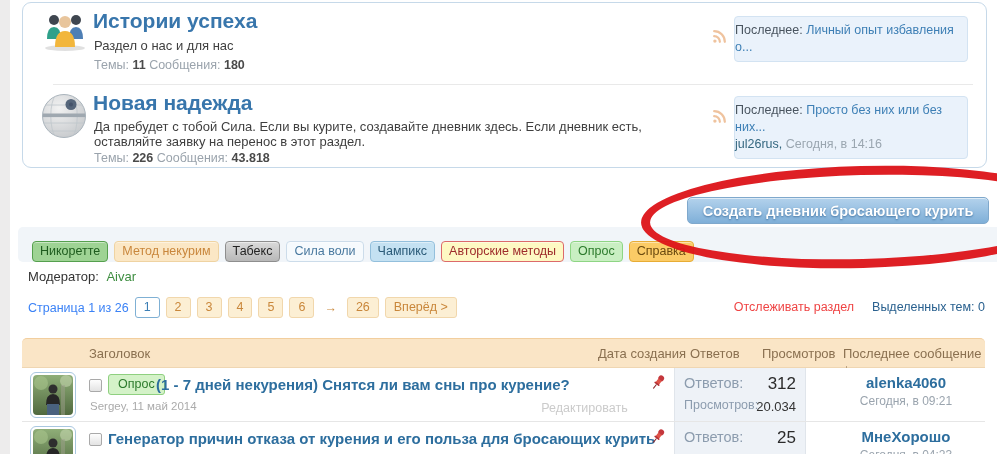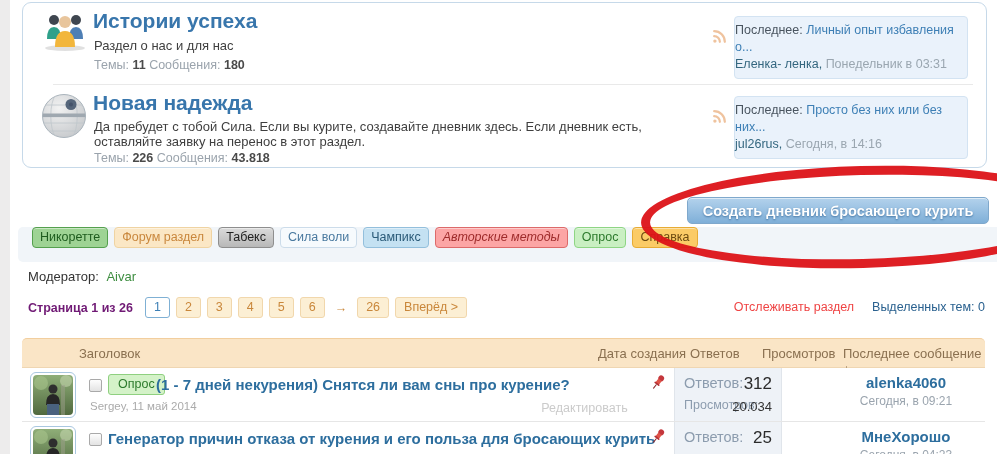--- a/index.html
+++ b/index.html
@@ -47,72 +47,72 @@
     text-shadow:0 1px 2px rgba(40,90,140,.7); box-shadow:inset 0 1px 0 rgba(255,255,255,.55);
     cursor:pointer; }
 
   
   .red-ellipse { position:absolute; left:641px; top:166px; width:442px; height:102px; z-index:20;
     border:9px solid #DC1318; border-radius:50%; transform:rotate(-1.5deg); opacity:.95;
     pointer-events:none; }
 
   
   .tags-bar { position:absolute; left:18px; top:227px; width:979px; height:35px;
-    background:#F1F5F9; border-radius:5px 0 0 5px; display:flex; align-items:flex-start;
+    background:#F1F5F9; border-radius:5px 0 0 5px; display:flex; align-items:flex-end;
     gap:6px; padding-left:14px; white-space:nowrap; overflow:hidden; }
   .tag { display:inline-block; padding:2px 7px 3px; border-radius:4px; border:1px solid;
     font-size:12.5px; box-shadow:inset 0 1px 0 rgba(255,255,255,.45); cursor:pointer; }
   .tag-0 { background:#9ED394; border-color:#55A04E; color:#1E5C1E; }
   .tag-1 { background:#FBE7C5; border-color:#EFD3A2; color:#C9873D; }
   .tag-2 { background:linear-gradient(#DADADA,#B8B8B8); border-color:#8E8E8E; color:#222; }
   .tag-3 { background:#F6FAFD; border-color:#CCDCEA; color:#49799F; }
   .tag-4 { background:#C4E1F2; border-color:#93BFDC; color:#2A5A78; }
   .tag-5 { background:#93A9DE; border-color:#7A93CE; color:#F4F6FC; }
-  .tag-6 { background:#fca5a5; border-color:#DC6A6A; color:#9E2B2B;font-style:italic; }
+  .tag-6 { background:#fef9c3; border-color:#DC6A6A; color:#9E2B2B; }
   .tag-7 { background:linear-gradient(#E9E9E9,#CFCFCF); border-color:#A8A8A8; color:#333; }
   .tag-8 { background:#C9EFC2; border-color:#8ED584; color:#2C7A2C; }
   .tag-9 { background:#FBCB66; border-color:#E7AC35; color:#6B4A10; }
 
   
   .moderator-line { position:absolute; left:28px; top:269px; font-size:13px; color:#333; }
   .moderator-name { color:#3E8E41; margin-left:4px; }
   .pagination { position:absolute; left:28px; top:297px; display:flex; align-items:center;
     gap:6px; font-size:12.5px; }
-  .pg-label { color:#701a75; margin-right:6px;font-weight:bold; }
+  .pg-label { color:#3b82f6; margin-right:0; }
   .pg-btn { padding:2px 8px 3px; border-radius:3px; border:1px solid #F1D7AC; background:#FCEFD4;
     color:#C9873B; cursor:pointer; }
   .pg-current { background:#fff; border-color:#7FB0D4; color:#3D7FB5; }
   .pg-arrow { color:#C9873B; padding:0 4px; }
   .section-actions { position:absolute; right:12px; top:300px; display:flex; gap:18px; font-size:12.5px; }
   .follow-link { color:#ef4444; }
   .selected-count { color:#2A618F; }
 
   
   .topic-table { position:absolute; left:22px; top:338px; width:963px; }
   .t-header { position:relative; height:30px; background:#FAE5C6; border-top:1px solid #F2CE9E;
     border-bottom:1px solid #EFD6B2; border-radius:5px 5px 0 0; color:#8A7050; font-size:13px; }
   .t-header span { position:absolute; top:7px; }
-  .th-title { left:57px; } .th-created { left:576px; } .th-replies { left:668px; }
+  .th-title { left:67px; } .th-created { left:576px; } .th-replies { left:668px; }
   .th-views { left:740px; } .th-last { left:821px; }
   .t-row { position:relative; height:54px; background:#fff; border-bottom:1px solid #E6E6E6; }
   .avatar { position:absolute; left:8px; top:4px; width:46px; height:46px; background:#fff;
     border:1px solid #A9C7E0; border-radius:6px; padding:2px; cursor:pointer; }
   .avatar svg { border-radius:4px; display:block; }
   .checkbox { position:absolute; left:67px; top:11px; width:13px; height:13px;
     border:1px solid #A9A9A9; border-radius:2px; background:linear-gradient(#FDFDFD,#E3E3E3);
     cursor:pointer; }
   .badge-poll { position:absolute; left:86px; top:6px; padding:2px 9px 3px; background:#D4F2C8;
     border:1px solid #8FD080; border-radius:3px; color:#2C7A2C; font-size:12.5px; }
   .row-title { position:absolute; top:8px; font-size:15px; font-weight:bold; color:#2D6E9E; }
   .rt-1 { left:134px; } .rt-2 { left:86px; }
   .author-date { position:absolute; left:68px; top:32px; font-size:11.5px; color:#ABABAB; }
   .pin-icon { position:absolute; left:628px; top:6px; }
   .edit-label { position:absolute; left:495px; top:33px; width:135px; text-align:center;
     color:#CBCBCB; font-size:12.5px; cursor:pointer; }
-  .stats-cell { position:absolute; left:652px; top:0; width:108px; height:100%;
+  .stats-cell { position:absolute; left:652px; top:0; width:132px; height:100%;
     background:#EEF2F7; border-left:1px solid #E0E5EB; border-right:1px solid #E0E5EB; }
   .replies-label { position:absolute; left:9px; top:7px; font-size:14.5px; color:#8C9CAE; }
   .replies-val { position:absolute; right:9px; top:6px; font-size:17px; color:#2B2B2B; }
   .views-label { position:absolute; left:9px; top:30px; font-size:12.5px; color:#8C9CAE; }
   .views-val { position:absolute; right:9px; top:31px; font-size:13px; color:#333; }
   .last-cell { position:absolute; left:760px; top:0; right:0; height:100%; text-align:center;
     padding-left:45px; }
   .last-author { display:block; margin-top:6px; font-size:15px; font-weight:bold; color:#2D6E9E; }
   .last-time { display:block; margin-top:3px; font-size:12px; color:#9AA4AE; }
 </style>
@@ -148,23 +148,20 @@
         <path d="M4.5 11.5a8 8 0 0 1 8 8"></path>
         <path d="M4.5 4.5a15 15 0 0 1 15 15"></path>
       </g>
       <circle cx="5.5" cy="18.5" r="2.4" fill="#E08840"></circle>
     </svg>
   </span>
   <div class="lastpost-box s1-box">
     <div>
       <span class="lp-label">Последнее:</span>
       <a class="lp-topic">Личный опыт избавления о...</a>
-    </div>
-    <div>
-      <a class="lp-author">Еленка- ленка</a><span class="lp-author">, </span><span class="lp-time">Понедельник в 03:31</span>
     </div>
   </div>
 
   <div class="panel-divider"></div>
 
   <span class="sec-icon s2-icon">
     <svg width="46" height="46" viewBox="0 0 46 46">
       <defs>
         <radialGradient id="dsg" cx="38%" cy="32%" r="75%">
           <stop offset="0%" stop-color="#F2F2F2"></stop>
@@ -213,21 +210,21 @@
       <a class="lp-author">jul26rus</a><span class="lp-author">, </span><span class="lp-time">Сегодня, в 14:16</span>
     </div>
   </div>
 </div>
 
 <button class="create-btn">Создать дневник бросающего курить</button>
 <div class="red-ellipse"></div>
 
 <div class="tags-bar">
   <a class="tag tag-0">Никоретте</a>
-  <a class="tag tag-1">Форум раздел</a>
+  <a class="tag tag-1">Метод некурим</a>
   <a class="tag tag-2">Табекс</a>
   <a class="tag tag-3">Сила воли</a>
   <a class="tag tag-4">Чампикс</a>
   <a class="tag tag-6">Авторские методы</a>
   <a class="tag tag-8">Опрос</a>
   <a class="tag tag-9">Справка</a>
 </div>
 
 <div class="moderator-line">
   <span>Модератор:</span>

